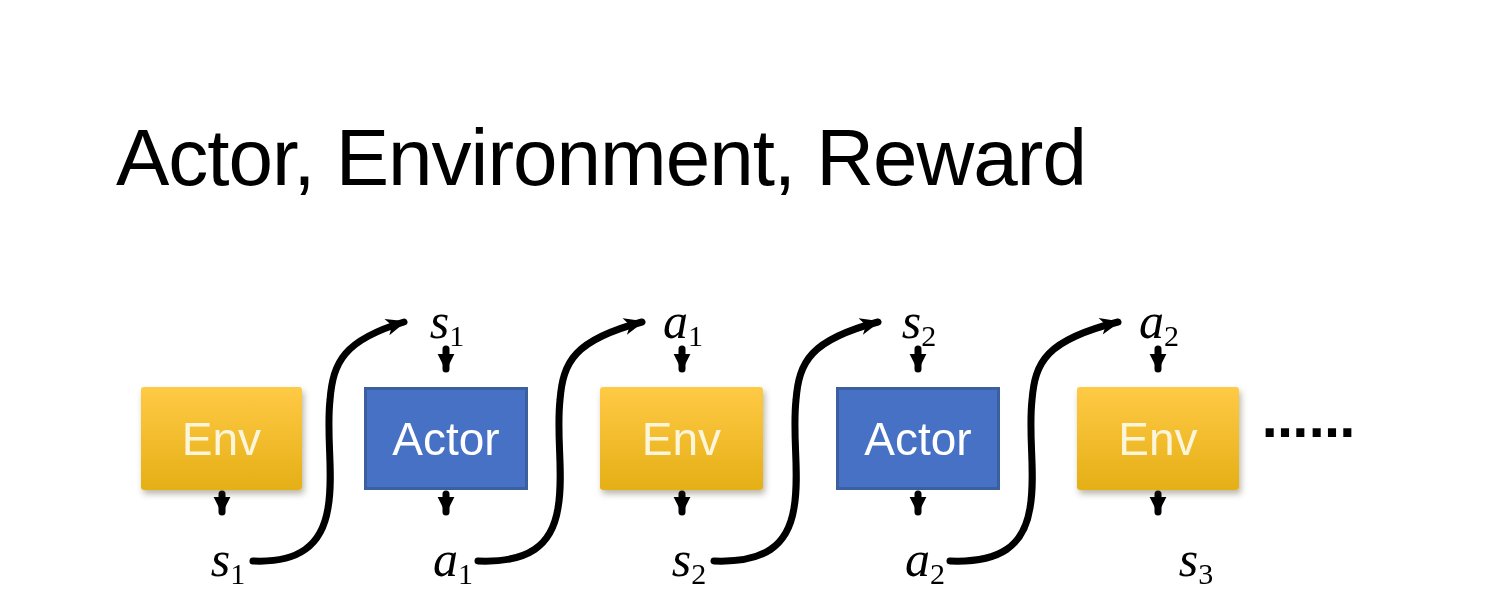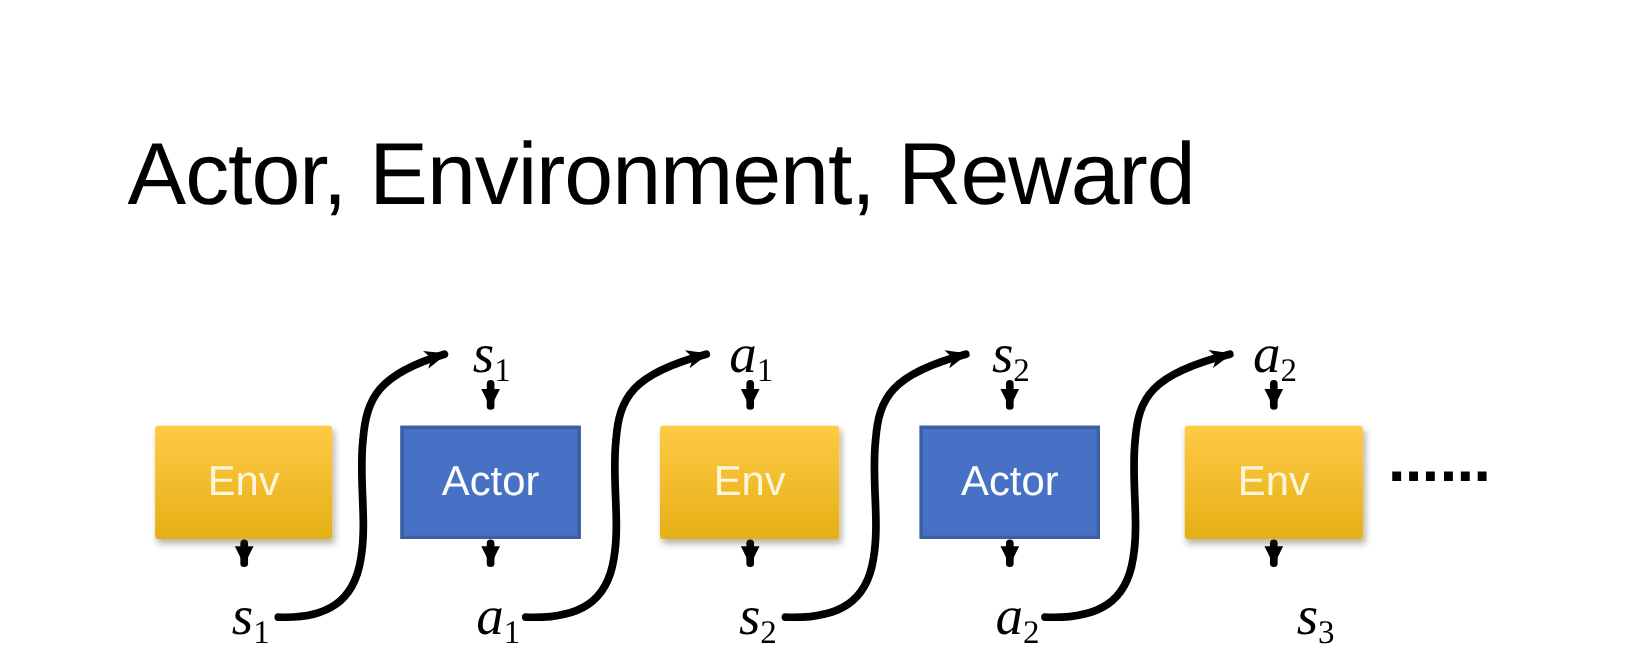--- a/index.html
+++ b/index.html
@@ -38,21 +38,21 @@
   }
   .connectors marker path { fill: var(--arrow, #000000); }
   .box {
     position: absolute;
     top: 387px;
     height: 103px;
     display: flex;
     align-items: center;
     justify-content: center;
     box-sizing: border-box;
-    font-size: 38px;
+    font-size: 46px;
   }
   .box.env {
     background: linear-gradient(180deg, var(--env-fill-top, #FFCA45) 0%, var(--env-fill-bottom, #E5AF16) 100%);
     color: var(--env-text, #FBF5DA);
     border-radius: 3px;
     box-shadow: 2px 4px 6px rgba(60, 50, 10, 0.35);
   }
   .box.actor {
     background: var(--actor-fill, #4671C4);
     border: 3px solid var(--actor-border, #3C5FA0);

